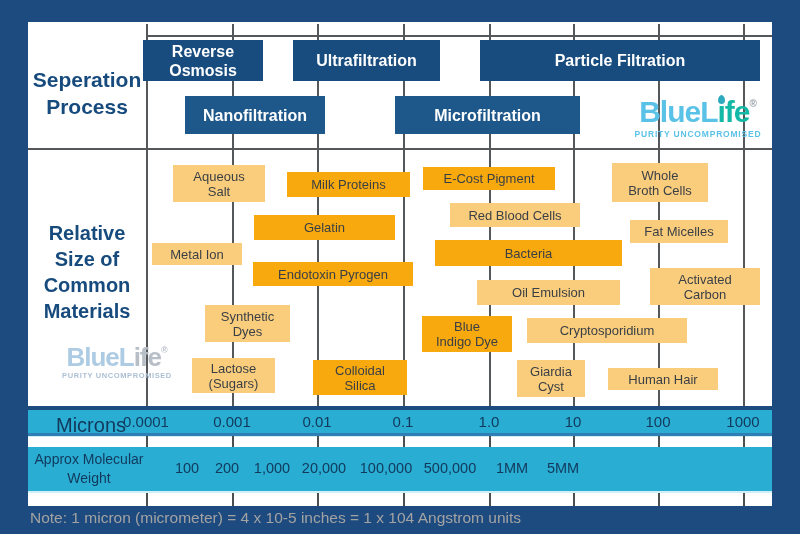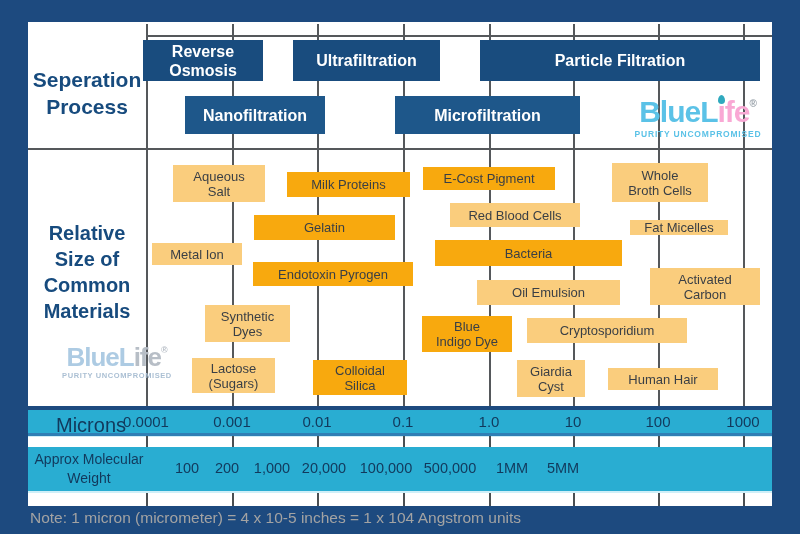--- a/index.html
+++ b/index.html
@@ -43,21 +43,21 @@
   .microns-label{left:56px;top:414px;font-size:20px;}
   .mol-label{left:28px;top:450px;width:122px;text-align:center;font-size:14px;line-height:19px;white-space:pre-line;}
   .micron-tick{position:absolute;top:413px;transform:translateX(-50%);font-size:15px;color:#12395c;z-index:6;}
   .mol-tick{position:absolute;top:460px;transform:translateX(-50%);font-size:14.5px;color:#12395c;z-index:6;}
 
   .note-text{position:absolute;left:30px;top:509px;font-size:15.5px;color:#a3a3a3;z-index:6;}
 
   .brand-logo{position:absolute;left:630px;top:97px;width:136px;text-align:center;z-index:3;}
   .brand-main{font-size:30px;font-weight:bold;line-height:30px;letter-spacing:-1px;white-space:nowrap;}
   .lb{color:#5bc2e7;}
-  .brand-rest{position:relative;color:#f9a8d4;}
+  .brand-rest{position:relative;color:#14b8a6;}
   .brand-dot{position:absolute;left:1px;top:0px;width:7px;height:9px;background:#2fa9be;border-radius:50% 50% 50% 50%/62% 62% 38% 38%;}
   .brand-reg{font-size:10px;color:#97a0a8;vertical-align:top;line-height:14px;letter-spacing:0;}
   .brand-tagline{margin-top:2px;font-size:8.5px;font-weight:bold;letter-spacing:0.8px;color:#5bc2e7;white-space:nowrap;}
 
   .watermark{position:absolute;left:55px;top:344px;width:124px;text-align:center;z-index:2;opacity:0.95;}
   .wm-main{font-size:26px;font-weight:bold;line-height:26px;letter-spacing:-1px;white-space:nowrap;}
   .wb{color:#a9c9e2;}
   .wg{color:#b4bbc4;}
   .wm-reg{font-size:9px;color:#b4bbc4;vertical-align:top;line-height:12px;letter-spacing:0;}
   .wm-tagline{margin-top:1px;font-size:7.5px;font-weight:bold;letter-spacing:0.6px;color:#a6bcd1;white-space:nowrap;}
@@ -124,21 +124,21 @@
     <div class="process-bar row2" style="left: 185px; width: 140px;">Nanofiltration</div>
     <div class="process-bar row2" style="left: 395px; width: 185px;">Microfiltration</div>
     <div class="material-box light" style="left: 173px; top: 165px; width: 92px; height: 37px;">Aqueous
 Salt</div>
     <div class="material-box dark" style="left: 287px; top: 172px; width: 123px; height: 25px;">Milk Proteins</div>
     <div class="material-box dark" style="left: 423px; top: 167px; width: 132px; height: 23px;">E-Cost Pigment</div>
     <div class="material-box light" style="left: 612px; top: 163px; width: 96px; height: 39px;">Whole
 Broth Cells</div>
     <div class="material-box light" style="left: 450px; top: 203px; width: 130px; height: 24px;">Red Blood Cells</div>
     <div class="material-box dark" style="left: 254px; top: 215px; width: 141px; height: 25px;">Gelatin</div>
-    <div class="material-box light" style="left: 630px; top: 220px; width: 98px; height: 15px;">Fat Micelles</div>
+    <div class="material-box light" style="left: 630px; top: 220px; width: 98px; height: 23px;">Fat Micelles</div>
     <div class="material-box light" style="left: 152px; top: 243px; width: 90px; height: 22px;">Metal Ion</div>
     <div class="material-box dark" style="left: 435px; top: 240px; width: 187px; height: 26px;">Bacteria</div>
     <div class="material-box dark" style="left: 253px; top: 262px; width: 160px; height: 24px;">Endotoxin Pyrogen</div>
     <div class="material-box light" style="left: 650px; top: 268px; width: 110px; height: 37px;">Activated
 Carbon</div>
     <div class="material-box light" style="left: 477px; top: 280px; width: 143px; height: 25px;">Oil Emulsion</div>
     <div class="material-box light" style="left: 205px; top: 305px; width: 85px; height: 37px;">Synthetic
 Dyes</div>
     <div class="material-box dark" style="left: 422px; top: 316px; width: 90px; height: 36px;">Blue
 Indigo Dye</div>

